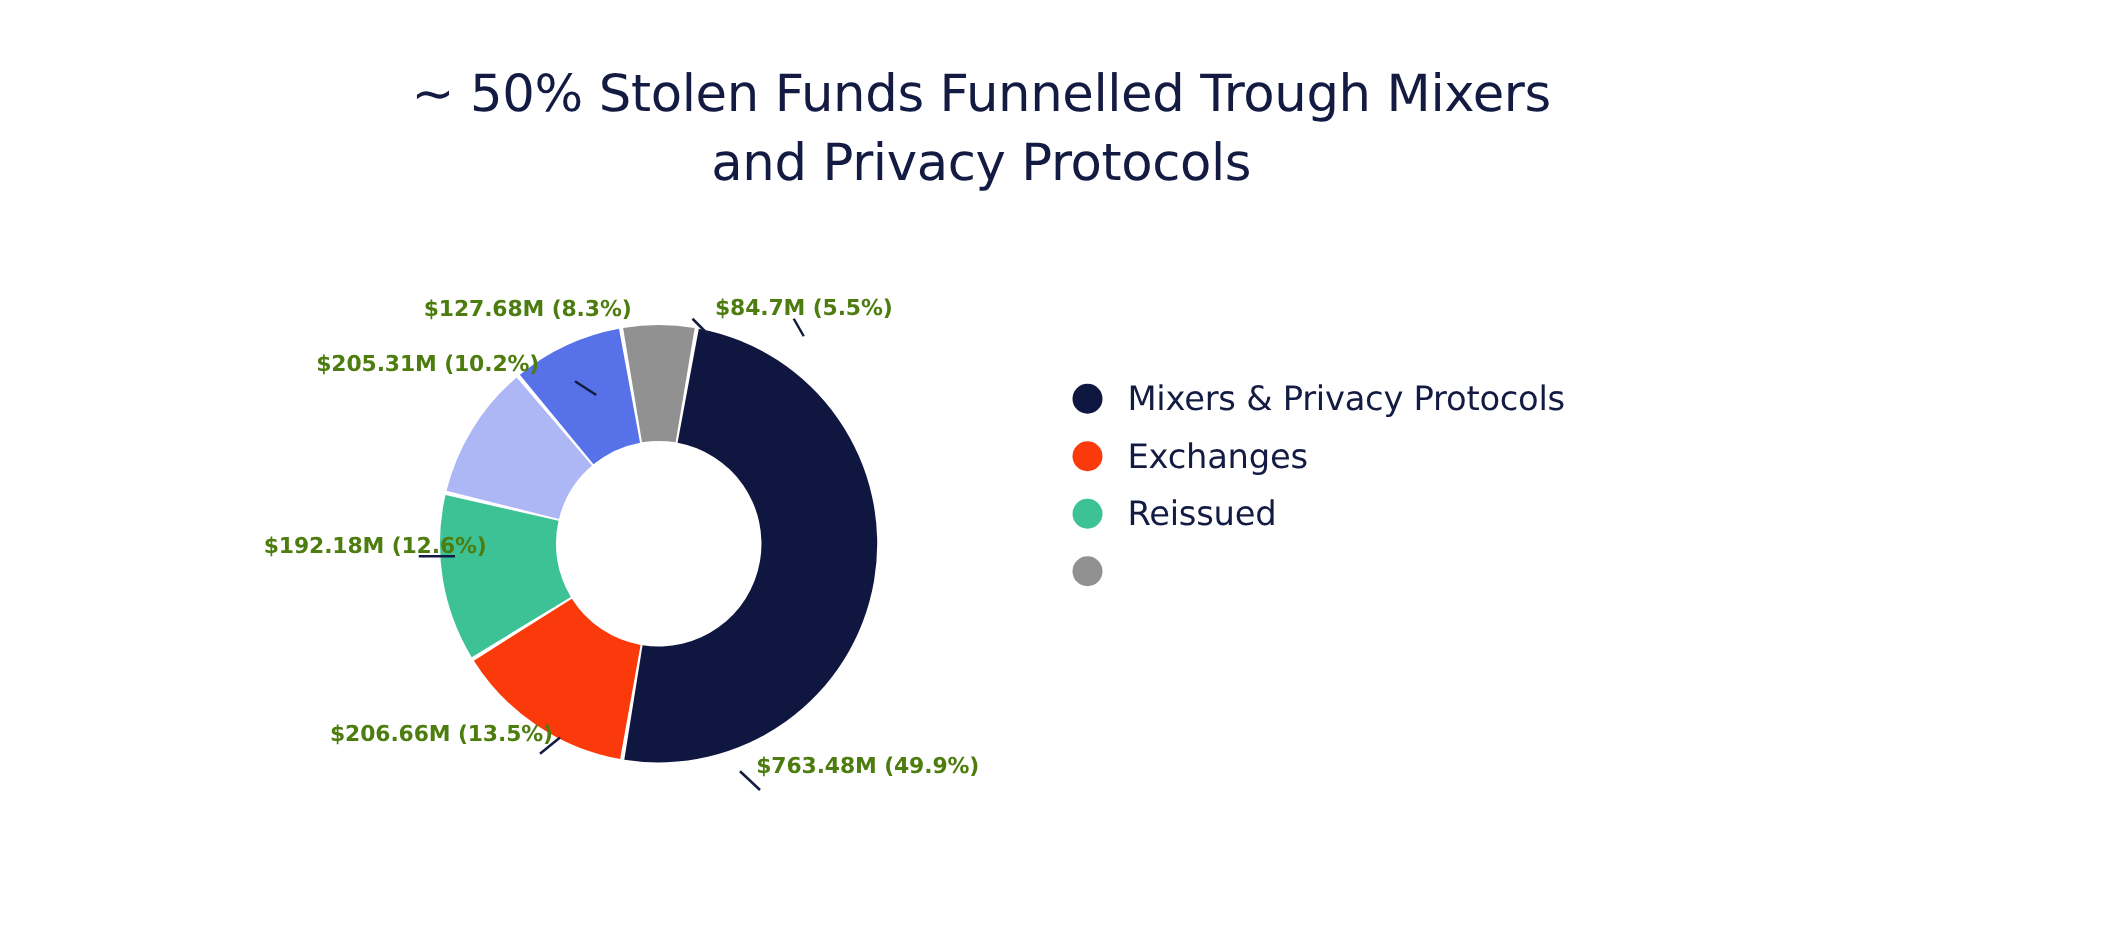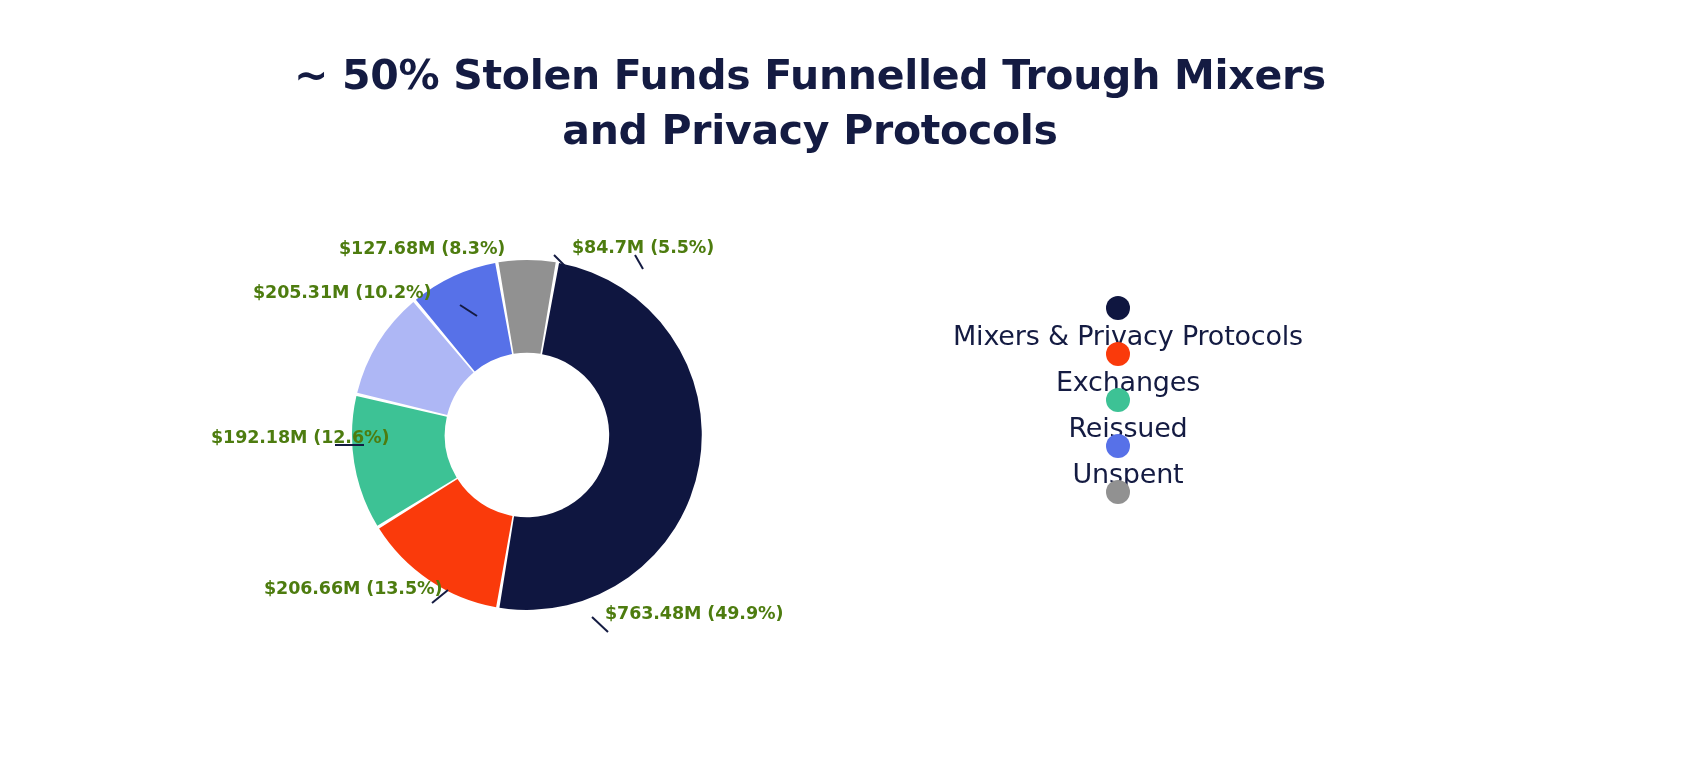--- a/index.html
+++ b/index.html
@@ -23,27 +23,26 @@
   }
 
   
   #chart-title {
     position: absolute;
     left: 0;
     top: 48px;
     width: 1570px;
     text-align: center;
     font-family: "DejaVu Sans", sans-serif;
-    font-weight: 700;
+    font-weight: 400;
     font-size: 41px;
     line-height: 1.33;
     letter-spacing: -0.3px;
     color: #141B42;
     white-space: pre-line;
-    padding-left: 25px;
   }
 
   
   #donut-wrap {
     position: absolute;
     left: 130px;
     top: 185px;
     width: 800px;
     height: 500px;
   }
@@ -74,21 +73,20 @@
   #legend {
     position: absolute;
     left: 858px;
     top: 296px;
     width: 520px;
   }
   .legend-item {
     display: flex;
     align-items: center;
     height: 46px;
-    flex-direction: column;
   }
   .legend-swatch {
     width: 24px;
     height: 24px;
     border-radius: 50%;
     flex: 0 0 24px;
   }
   .legend-label {
     margin-left: 20px;
     font-family: "DejaVu Sans", sans-serif;
@@ -142,21 +140,17 @@
       </div>
       <div class="legend-item">
         <span class="legend-swatch" style="background: rgb(250, 58, 11);"></span>
         <span class="legend-label">Exchanges</span>
       </div>
       <div class="legend-item">
         <span class="legend-swatch" style="background: rgb(61, 194, 149);"></span>
         <span class="legend-label">Reissued</span>
       </div>
       <div class="legend-item">
-        <span class="legend-swatch" style="background: rgb(87, 113, 232);"></span>
-        <span class="legend-label">Unspent</span>
-      </div>
-      <div class="legend-item">
         <span class="legend-swatch" style="background: rgb(145, 145, 145);"></span>
       </div>
     </div>
 
 </div>
 
 </body></html>

